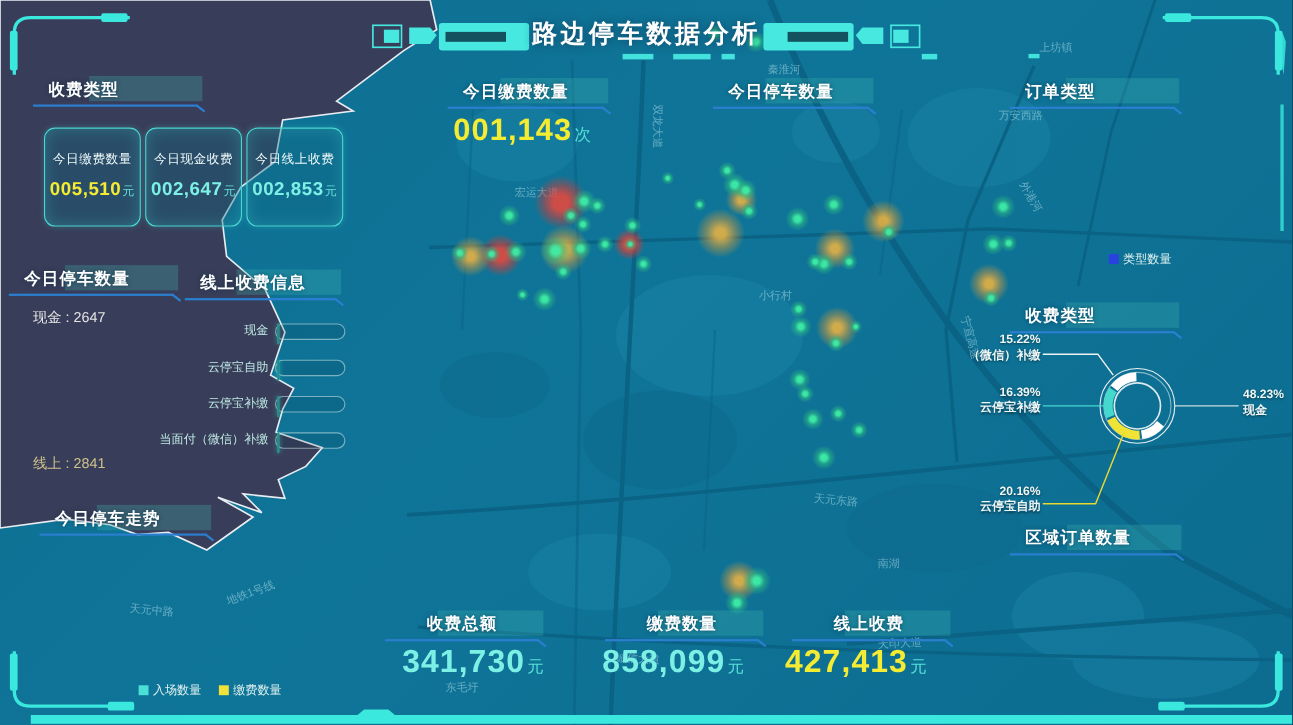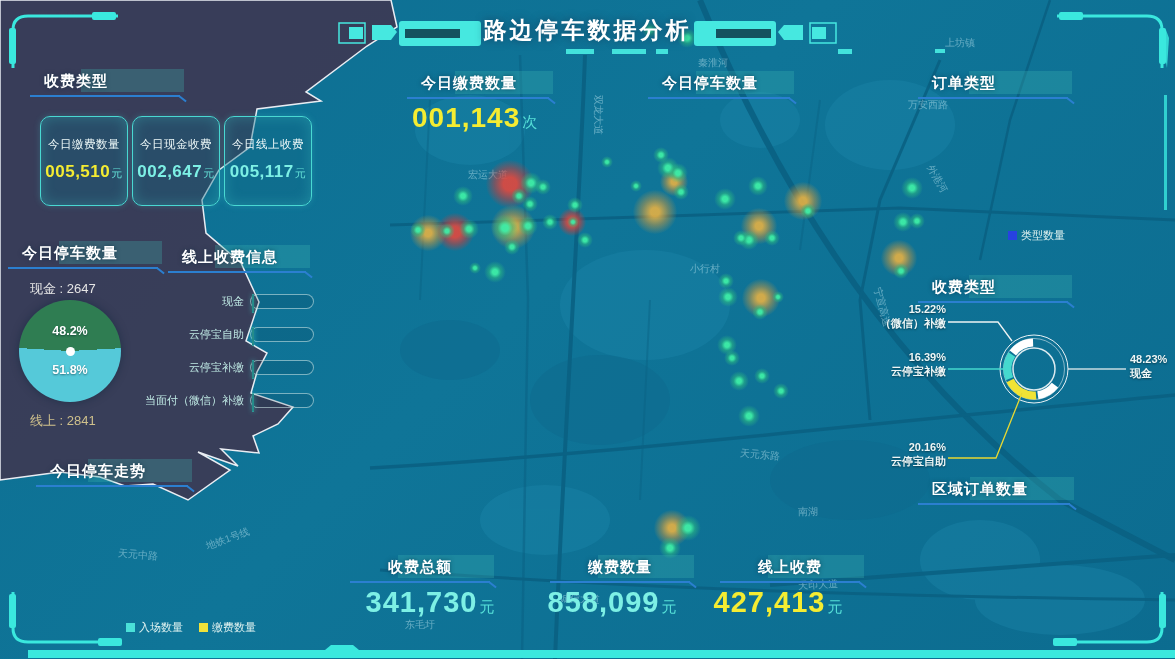--- a/index.html
+++ b/index.html
@@ -265,35 +265,30 @@
   <div class="card" style="left:40px;top:116px">
     <div class="cl">今日缴费数量</div>
     <div class="cv yel"><span>005,510</span><span class="cu">元</span></div>
   </div>
   <div class="card" style="left:132px;top:116px">
     <div class="cl">今日现金收费</div>
     <div class="cv cya"><span>002,647</span><span class="cu">元</span></div>
   </div>
   <div class="card" style="left:224px;top:116px">
     <div class="cl">今日线上收费</div>
-    <div class="cv cya"><span>005,117</span><span class="cu">元</span></div>
+    <div class="cv cya"><span>002,853</span><span class="cu">元</span></div>
   </div>
 
   <div class="hdr" style="left:8px;top:244px;width:150px">
     <span class="hl"></span>
       <span class="ht">今日停车数量</span>
     <span class="ul"></span>
       <span class="tk"></span>
   </div>
   <div id="ratio-top">现金 : 2647</div>
-  <div id="pie" style="background: conic-gradient(from 273.3deg, rgb(47, 125, 82) 0deg, rgb(47, 125, 82) 48.2%, rgb(85, 201, 217) 48.2%, rgb(85, 201, 217) 100%);">
-    <div class="pie-label" style="top:24px">48.2%</div>
-    <div class="pie-label" style="top:63px">51.8%</div>
-    <div id="pie-dot"></div>
-  </div>
   <div id="ratio-bottom">线上 : 2841</div>
 
   <div class="hdr" style="left:168px;top:248px;width:138px">
     <span class="hl"></span>
       <span class="ht">线上收费信息</span>
     <span class="ul"></span>
       <span class="tk"></span>
   </div>
   <div class="brow" style="left:0;top:294px">
     <span class="blab">现金</span>

